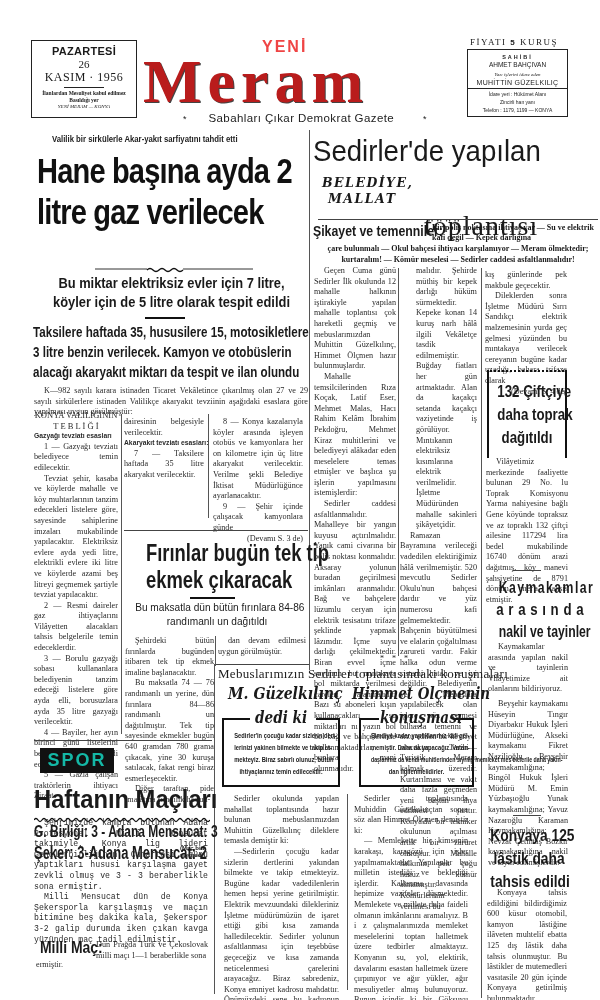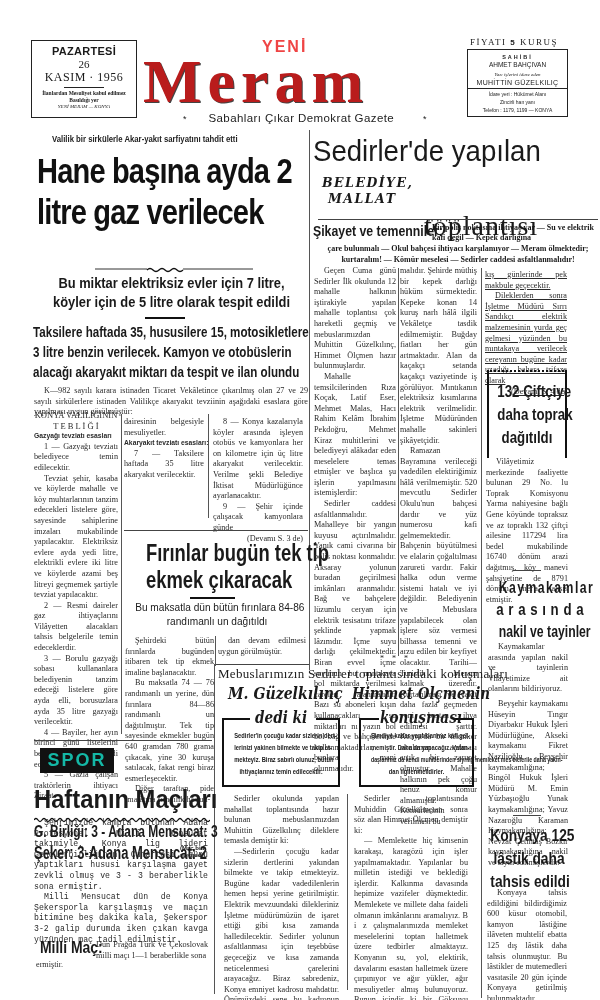--- a/index.html
+++ b/index.html
@@ -73,21 +73,21 @@
   
   #sed-h1 { left: 313px; top: 135px; font-family: "Liberation Sans", sans-serif; font-size: 30px; line-height: 32px; white-space: nowrap; transform: scaleX(0.92); transform-origin: left top; }
   #sed-it { left: 322px; top: 175px; font-family: "DejaVu Serif", serif; font-style: italic; font-weight: bold; font-size: 12.5px; line-height: 16px; letter-spacing: 1.5px; }
   #sed-h2 { left: 424px; top: 170px; font-family: Liberation Serif, serif; font-size: 28px; white-space: nowrap; letter-spacing: 1px; margin-top: 40px; }
   #sed-dots { left: 428px; top: 218px; font-size: 6px; letter-spacing: 1px; }
   #sikayet { left: 313px; top: 222px; font-family: "Liberation Sans", sans-serif; font-weight: bold; font-size: 15px; white-space: nowrap; transform: scaleX(0.82); transform-origin: left top; }
   #sikayet-r { left: 432px; top: 223px; width: 170px; font-size: 8px; line-height: 10px; font-weight: bold; }
   #sikayet-b { left: 313px; top: 244px; width: 290px; font-size: 8px; line-height: 10.5px; font-weight: bold; text-align: center; }
   #sed-c1 { left: 314px; top: 266px; width: 82px; }
   #sed-c2 { left: 400px; top: 266px; width: 77px; }
-  #sed-c3 { left: 485px; top: 270px; width: 82px; text-decoration: underline; }
+  #sed-c3 { left: 485px; top: 270px; width: 82px; }
   #sed-stars { left: 380px; top: 654px; font-size: 8px; letter-spacing: 3px; }
 
   
   #ciftci-box { left: 487px; top: 370px; width: 80px; height: 88px; border-left: 2px solid #111; border-right: 2px solid #111; border-top: 2px dotted #111; }
   #ciftci-head { left: 489px; top: 380px; width: 76px; text-align: center; font-family: "Liberation Sans", sans-serif; font-weight: bold; font-size: 17px; line-height: 23px; }
   #ciftci-head div { white-space: nowrap; transform: scaleX(0.78); transform-origin: center top; }
   #ciftci-body { left: 486px; top: 457px; width: 82px; }
 
   #kaymak-head { left: 487px; top: 578px; width: 84px; font-family: "Liberation Sans", sans-serif; font-weight: bold; }
   #kaymak-head .k1 { font-size: 17px; letter-spacing: 2px; white-space: nowrap; transform: scaleX(0.72); transform-origin: center top; }
@@ -185,21 +185,21 @@
   <p>1 — Gazyağı tevziatı belediyece temin edilecektir.</p>
   <p>Tevziat şehir, kasaba ve köylerde mahalle ve köy muhtarlarının tanzim edecekleri listelere göre, sayesinde sahiplerine imzaları mukabilinde yapılacaktır. Elektriksiz evlere ayda yedi litre, elektrikli evlere iki litre ve köylerde azami beş litreyi geçmemek şartiyle tevziat yapılacaktır.</p>
   <p>2 — Resmi daireler gaz ihtiyaçlarını Vilâyetten alacakları tahsis belgelerile temin edeceklerdir.</p>
   <p>3 — Borulu gazyağı sobası kullananlara belediyenin tanzim edeceği listelere göre ayda elli, borusuzlara ayda 35 litre gazyağı verilecektir.</p>
   <p>4 — Bayiler, her ayın birinci günü listelerini belediyeye tevdi edeceklerdir.</p>
   <p>5 — Gazla çalışan traktörlerin ihtiyacı Ziraat</p>
 </div>
 <div class="vrule" style="left:121px; top:414px; height:320px;"></div>
 
 <div id="col2" class="abs body-text">
-  <p style="text-indent:0;">dairesinin belgesiyle mesuliyetler.</p>
+  <p style="text-indent:0;">dairesinin belgesiyle verilecektir.</p>
   <p class="subhead">Akaryakıt tevziatı esasları:</p>
   <p>7 — Taksilere haftada 35 litre akaryakıt verilecektir.</p>
 </div>
 <div class="vrule" style="left:208px; top:414px; height:104px;"></div>
 
 <div id="col3" class="abs body-text">
   <p>8 — Konya kazalarıyla köyler arasında işleyen otobüs ve kamyonlara her on kilometre için üç litre akaryakıt verilecektir. Verilme şekli Belediye İktisat Müdürlüğünce ayarlanacaktır.</p>
   <p>9 — Şehir içinde çalışacak kamyonlara günde</p>
   <p style="text-align:right;">(Devamı S. 3 de)</p>
 </div>
@@ -259,21 +259,21 @@
 <div id="sikayet-r" class="abs">Bir polis noktasına ihtiyaç var — Su ve elektrik kâfi değil — Kepek darlığına</div>
 <div id="sikayet-b" class="abs">çare bulunmalı — Okul bahçesi ihtiyacı karşılamıyor — Meram ölmektedir; kurtaralım! — Kömür meselesi — Sedirler caddesi asfaltlanmalıdır!</div>
 
 <div id="sed-c1" class="abs body-text">
   <p>Geçen Cuma günü Sedirler İlk okulunda 12 mahalle halkının iştirakiyle yapılan mahalle toplantısı çok hareketli geçmiş ve mebuslarımızdan Muhittin Güzelkılınç, Himmet Ölçmen hazır bulunmuşlardır.</p>
   <p>Mahalle temsilcilerinden Rıza Koçak, Latif Eser, Mehmet Malas, Hacı Rahim Kelâm İbrahim Pekdoğru, Mehmet Kiraz muhitlerini ve belediyeyi alâkadar eden meselelere temas etmişler ve başlıca şu işlerin yapılmasını istemişlerdir:</p>
   <p>Sedirler caddesi asfaltlanmalıdır. Mahalleye bir yangın kuyusu açtırılmalıdır. Yanık cami civarına bir polis noktası konmalıdır. Aksaray yolunun buradan geçirilmesi imkânları aranmalıdır. Bağ ve bahçelere lüzumlu ceryan için elektrik tesisatını trifaze şeklinde yapmak lâzımdır. İçme suyu darlığı çekilmektedir. Biran evvel içme suyunun bu mıntıkaya bol miktarda verilmesi çareleri aranmalıdır. Bazı su aboneleri kışın kullanacakları su miktarları nı yazın bol bol bağ ve bahçelerinde kullanmaktadırlar, bunlara mani olunmalıdır.</p>
 </div>
 <div class="vrule" style="left:398px; top:268px; height:388px;"></div>
 <div id="sed-c2" class="abs body-text">
-  <p style="text-indent:0;">malıdır. Şehirde müthiş bir kepek darlığı hüküm sürmektedir. Kepeke konan 14 kuruş narh hâlâ ilgili Vekâletçe tasdik edilmemiştir. Buğday fiatları her gün artmaktadır. Alan da kaçakçı setanda kaçakçı vaziyetinde iş görülüyor. Mıntıkanın elektriksiz kısımlarına elektrik verilmelidir. İşletme Müdüründen mahalle sakinleri şikâyetçidir.</p>
+  <p style="text-indent:0;padding-left:16px;">malıdır. Şehirde müthiş bir kepek darlığı hüküm sürmektedir. Kepeke konan 14 kuruş narh hâlâ ilgili Vekâletçe tasdik edilmemiştir. Buğday fiatları her gün artmaktadır. Alan da kaçakçı setanda kaçakçı vaziyetinde iş görülüyor. Mıntıkanın elektriksiz kısımlarına elektrik verilmelidir. İşletme Müdüründen mahalle sakinleri şikâyetçidir.</p>
   <p>Ramazan Bayramına verileceği vadedilen elektiriğimiz hâlâ verilmemiştir. 520 mevcutlu Sedirler Okulu'nun bahçesi dardır ve yüz numerosu kafi gelmemektedir. Bahçenin büyütülmesi ve elalarin çoğaltılması zarureti vardır. Fakir halka odun verme sistemi hatalı ve iyi değildir. Belediyenin ve Mebuslara yapılabilecek olan işlere söz vermesi bilhassa temenni ve arzu edilen bir keyfiyet olacaktır. Tarihi—Turistik Meram kalmak üzeredir. Kurtarılması ve vakit daha fazla geçmeden yeni baştan ihya edilmesi şarttır. Konya'da bir tekniker okulunun açılması artık bir zaruret olmuştur. Mahalle halkının pek çoğu henüz kömür almamıştır. Kömürlerinin verilmesi bu</p>
 </div>
 <div class="vrule" style="left:481px; top:268px; height:730px;"></div>
 <div id="sed-c3" class="abs body-text">
   <p style="text-indent:0;">kış günlerinde pek makbule geçecektir.</p>
   <p>Dileklerden sonra İşletme Müdürü Sırrı Sandıkçı elektrik malzemesinin yurda geç gelmesi yüzünden bu mıntakaya verilecek cereyanın bugüne kadar uzadığı, bahara trifaze olarak</p>
   <p style="text-align:right;">(Devamı S. 4 de)</p>
 </div>
 <div id="sed-stars" class="abs">* * *</div>
 

